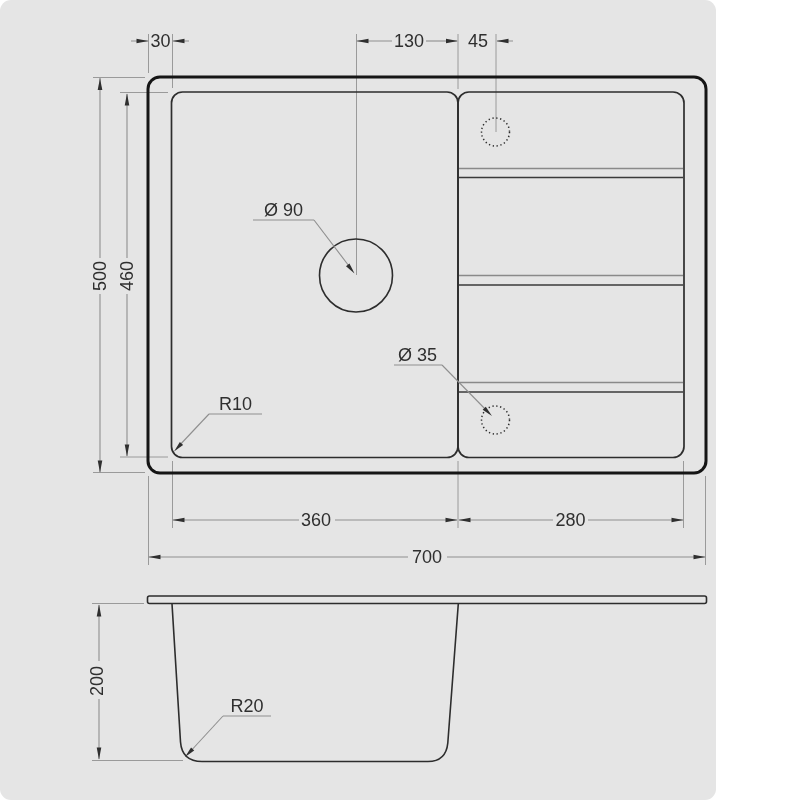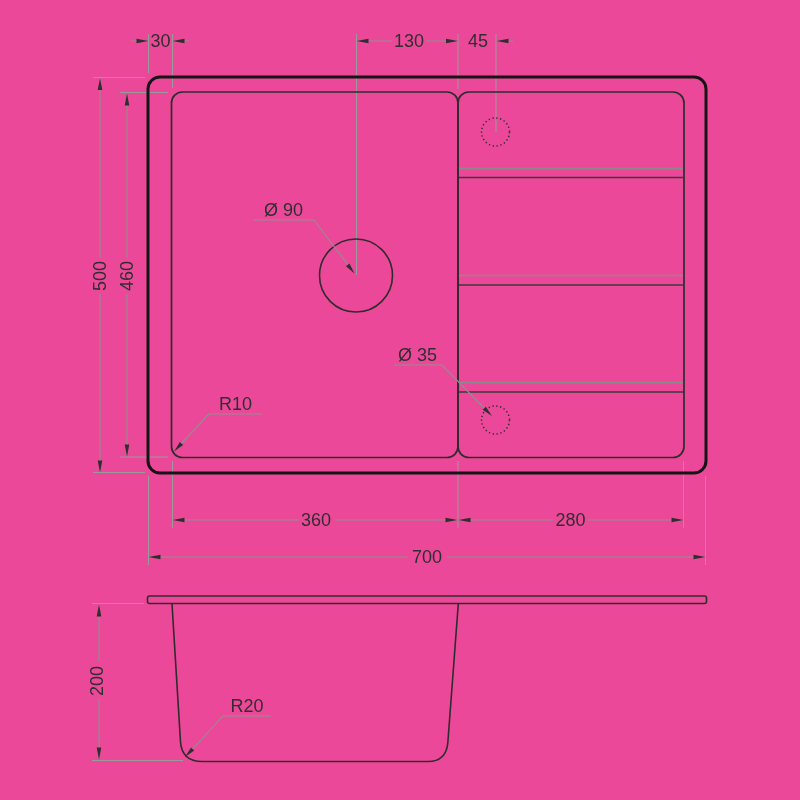--- a/index.html
+++ b/index.html
@@ -1,17 +1,17 @@
 <!DOCTYPE html>
 <html><head>
 <meta charset="utf-8">
 <style>
   html,body{margin:0;padding:0;background:#ffffff;}
-  .canvas{position:relative;width:800px;height:800px;background:#ec4899;overflow:hidden;
-          font-family:"Liberation Sans", sans-serif;}
+  .canvas{position:relative;width:716px;height:800px;background:#e5e5e5;overflow:hidden;
+          font-family:"Liberation Sans", sans-serif;border-radius:11px;}
   svg{display:block;}
   .dim-text{font-family:"Liberation Sans",sans-serif;font-size:18px;fill:#2f2f2f;}
   .lead-text{font-family:"Liberation Sans",sans-serif;font-size:18px;fill:#2f2f2f;}
   .ext{stroke:#9a9a9a;stroke-width:1;}
   .dim{stroke:#8f8f8f;stroke-width:1.1;}
   .lead{stroke:#8f8f8f;stroke-width:1.1;}
   .arrow{fill:#2f2f2f;stroke:none;}
   .outer{stroke:#151515;stroke-width:3;fill:none;}
   .inner{stroke:#2d2d2d;stroke-width:1.7;fill:none;}
   .thin{stroke:#2d2d2d;stroke-width:1.6;fill:none;}

